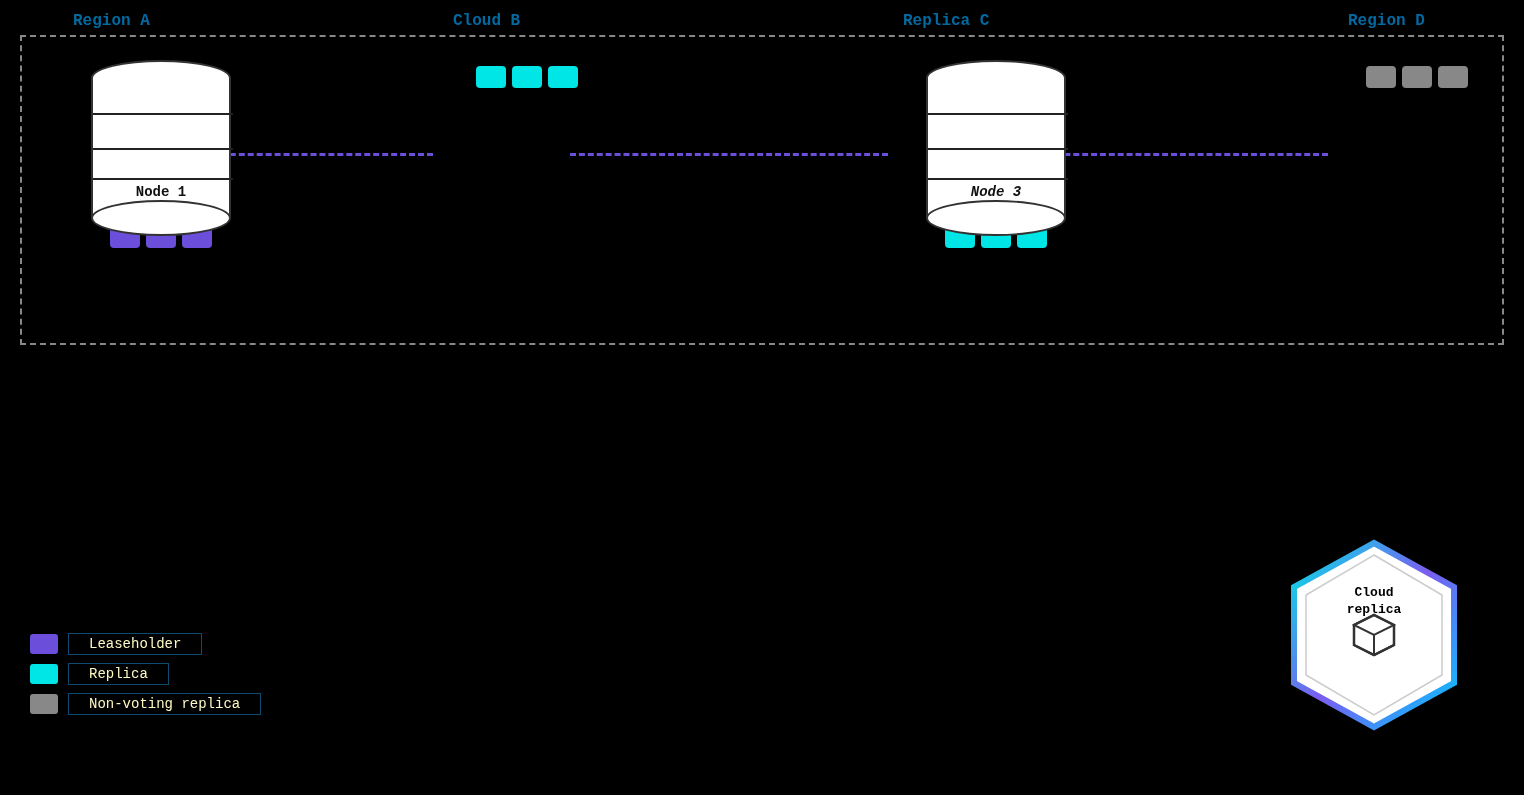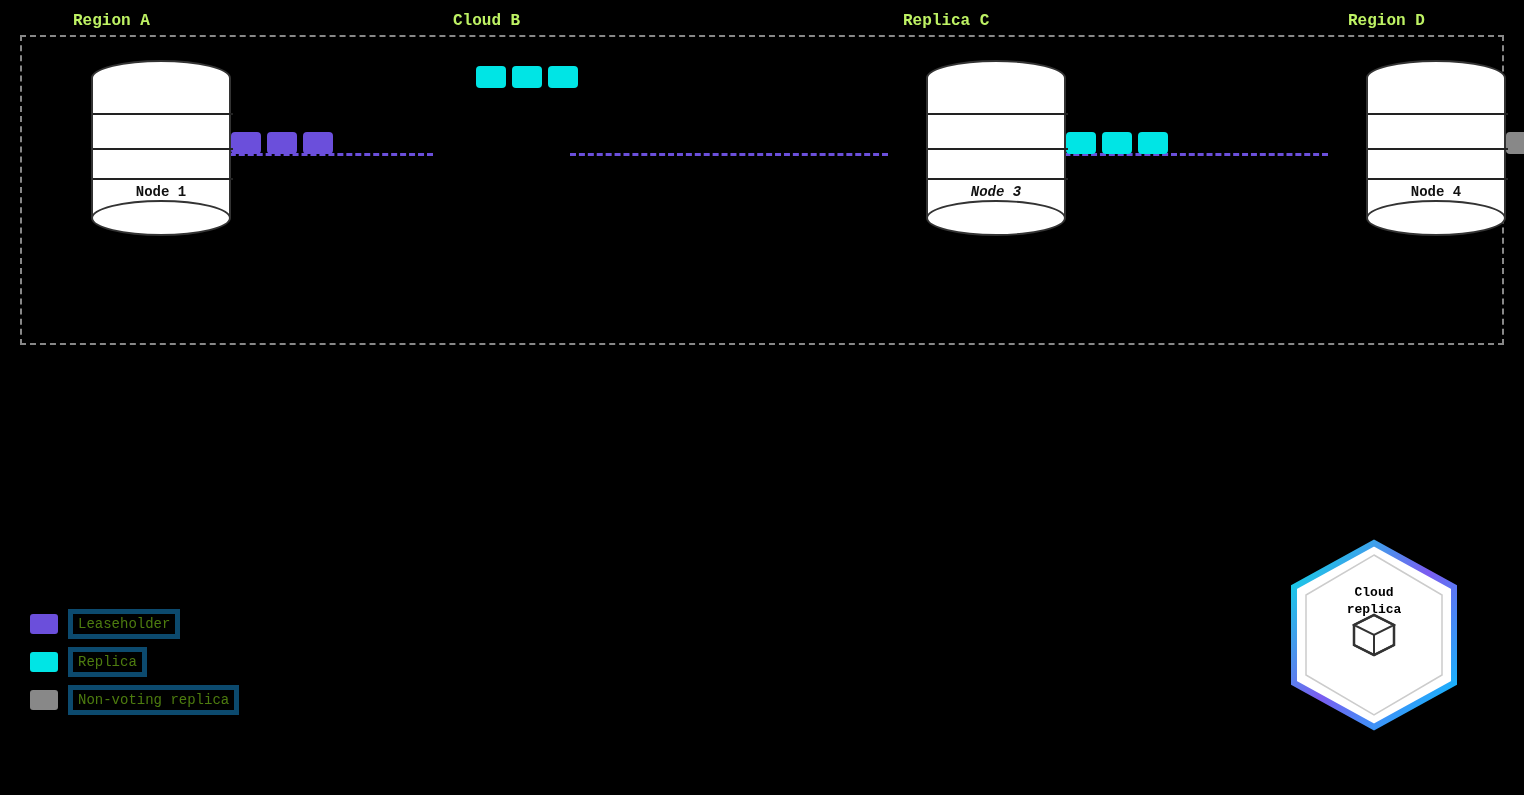--- a/index.html
+++ b/index.html
@@ -20,40 +20,40 @@
       width: 1524px;
       height: 795px;
     }
 
     
     .region-label {
       position: absolute;
       top: 10px;
       font-size: 16px;
       font-weight: bold;
-      color: #bef264;
+      color: #0369a1;
       background: #000;
       padding: 2px 8px;
     }
 
     
     .cluster-border {
       position: absolute;
       top: 35px;
       left: 20px;
       width: 1484px;
       height: 310px;
       border: 2px dashed #888;
     }
 
     
     .node-wrapper {
       position: absolute;
       display: flex;
-      flex-direction: row;
+      flex-direction: column;
       align-items: center;
       padding-left: 46px;
     }
 
     
     .db-cylinder {
       position: relative;
       width: 140px;
       height: 160px;
     }
@@ -152,23 +152,23 @@
     }
 
     .legend-chip {
       width: 28px;
       height: 20px;
       border-radius: 3px;
     }
 
     .legend-label {
       font-size: 14px;
-      color: #4d7c0f;
-      border: 5px solid #0c4a6e;
-      padding: 2px 5px;
+      color: #fef9c3;
+      border: 1px solid #0c4a6e;
+      padding: 2px 20px;
       font-family: 'Courier New', monospace;
     }
 
     
     .cloud-storage-wrapper {
       position: absolute;
       bottom: 60px;
       right: 60px;
       display: flex;
       flex-direction: column;
@@ -241,30 +241,20 @@
       <div class="db-label">Node 3</div>
     </div>
     <div class="chips-row">
       <div class="chip chip-cyan"></div>
       <div class="chip chip-cyan"></div>
       <div class="chip chip-cyan"></div>
     </div>
   </div>
 
   <div class="node-wrapper" style="left:1320px; top:60px;">
-    <div class="db-cylinder">
-      <div class="db-top"></div>
-      <div class="db-body">
-        <div class="db-line" style="top:35px;"></div>
-        <div class="db-line" style="top:70px;"></div>
-        <div class="db-line" style="top:100px;"></div>
-      </div>
-      <div class="db-bottom"></div>
-      <div class="db-label">Node 4</div>
-    </div>
     <div class="chips-row">
       <div class="chip chip-gray"></div>
       <div class="chip chip-gray"></div>
       <div class="chip chip-gray"></div>
     </div>
   </div>
 
   <div class="legend">
     <div class="legend-item">
       <div class="legend-chip" style="background:#6B4FDB;"></div>

